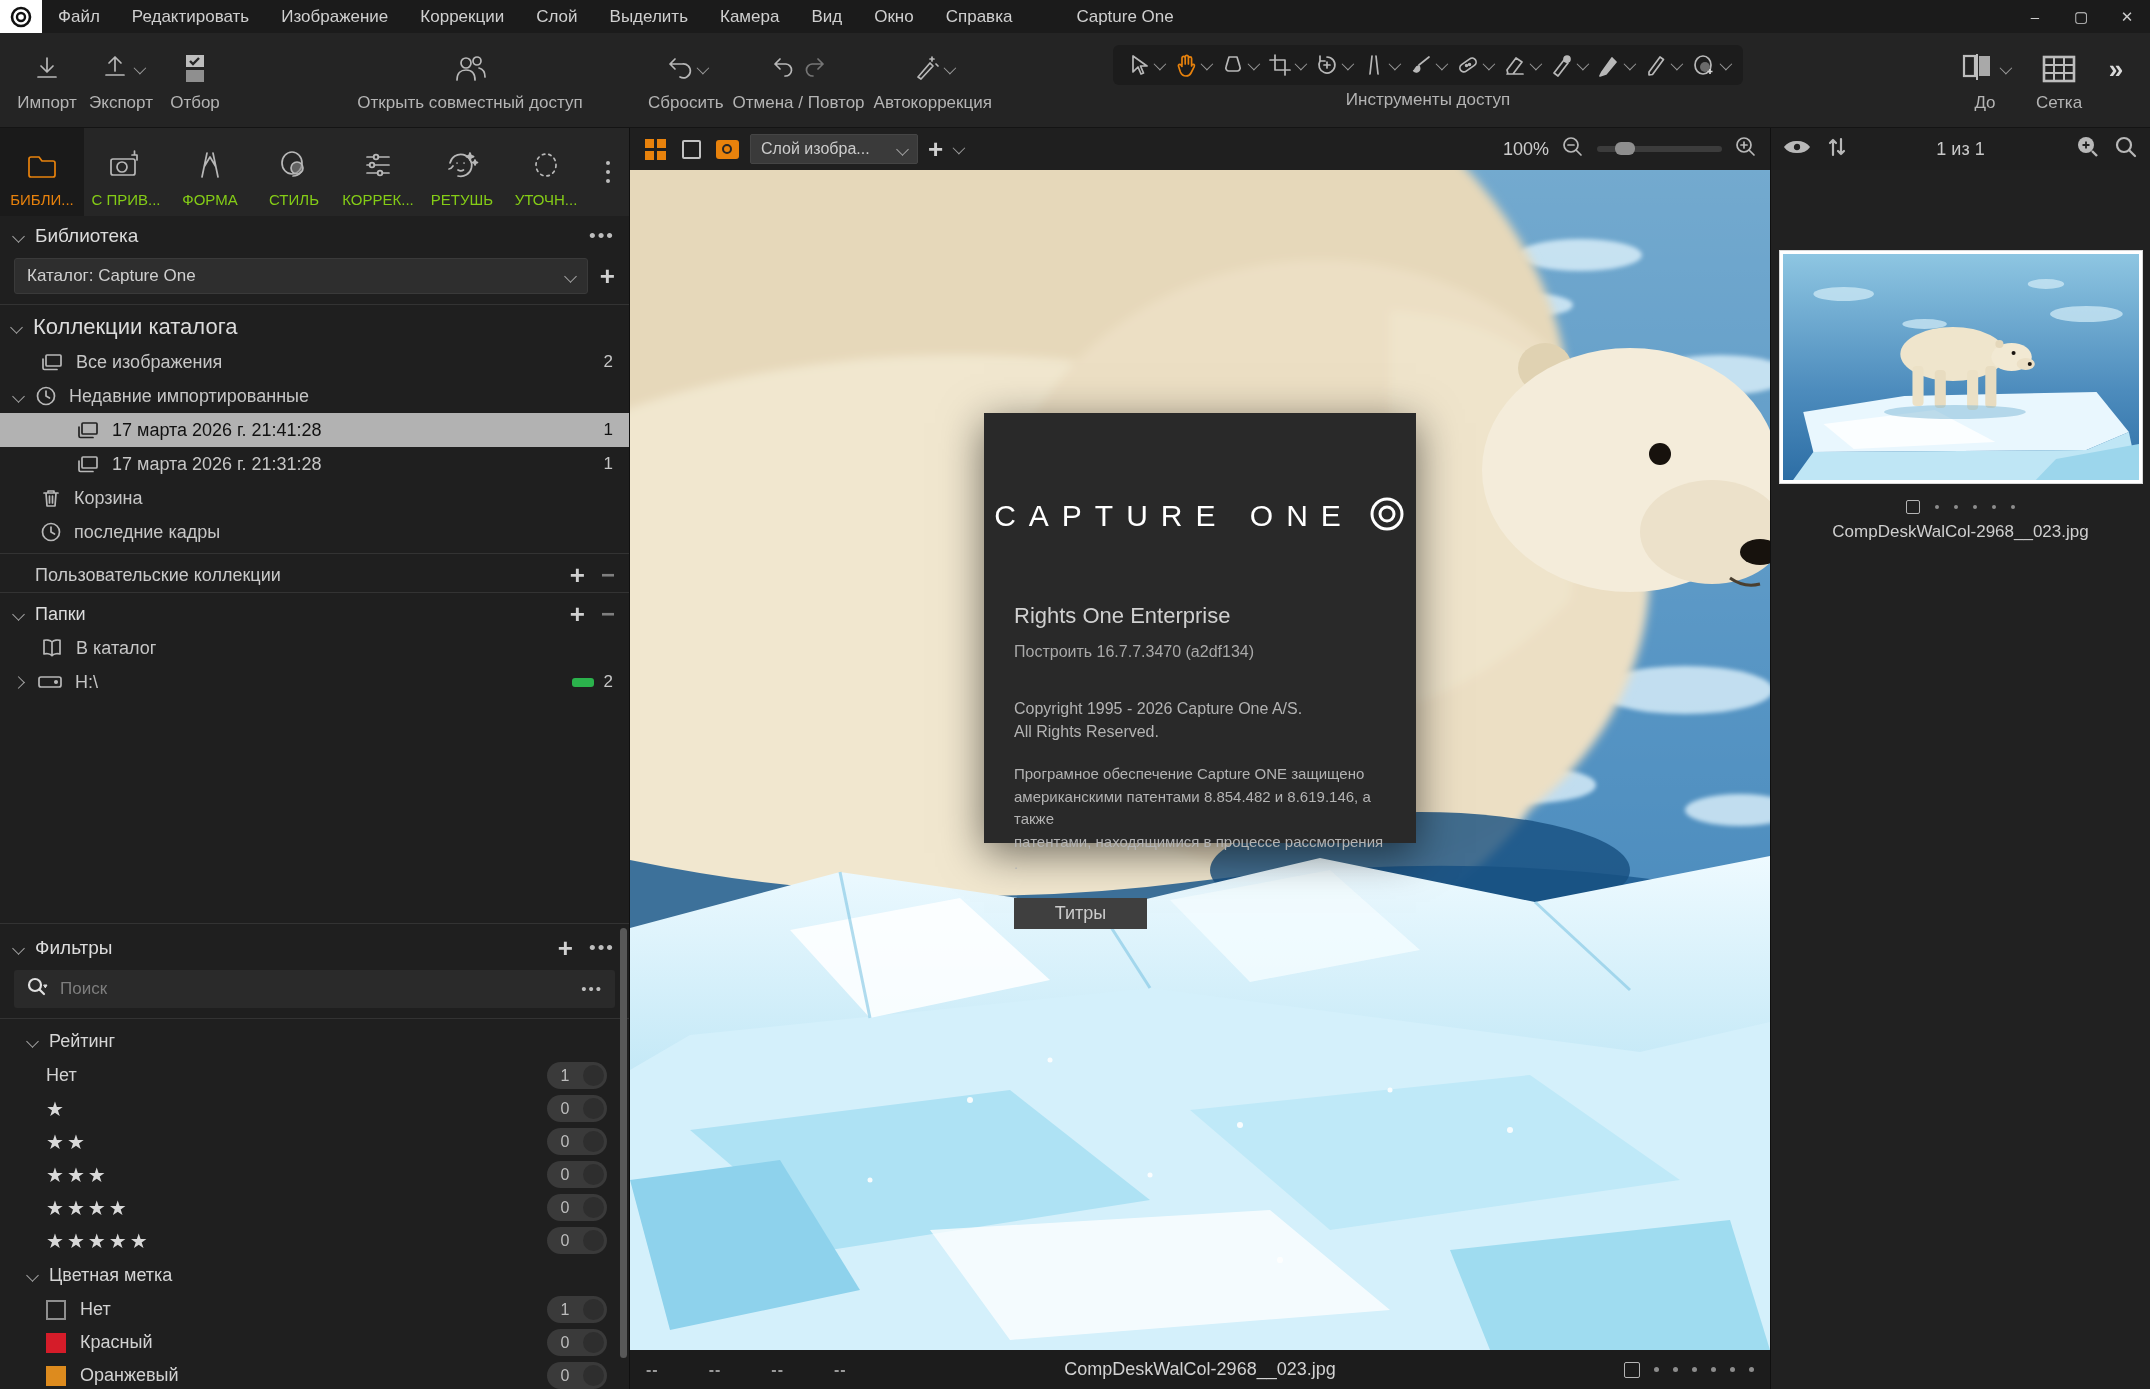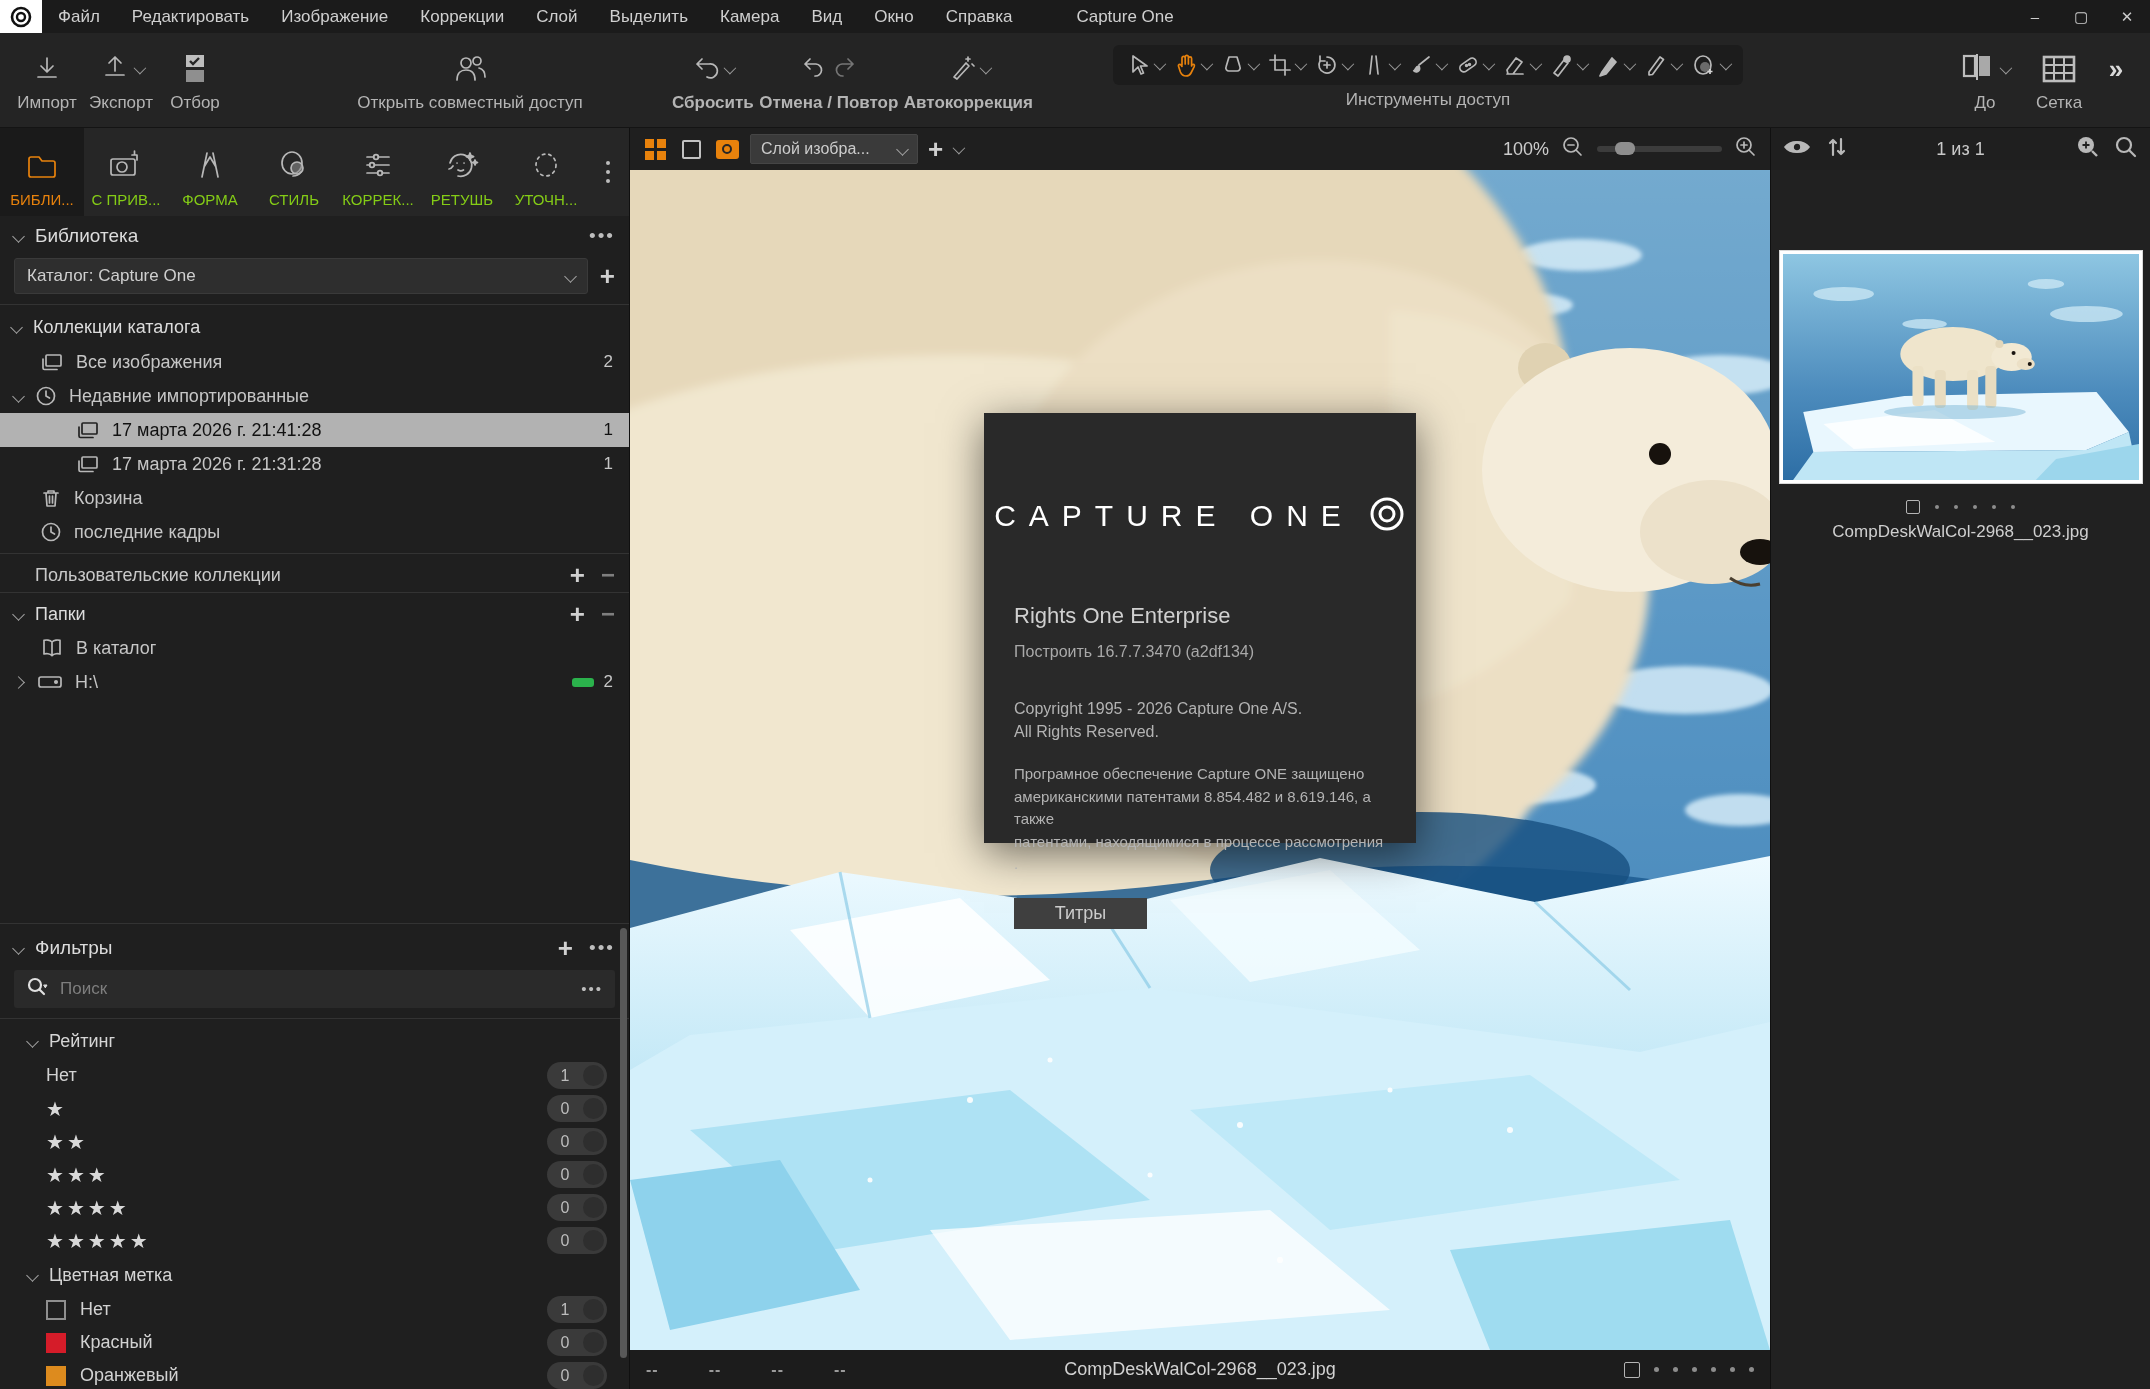--- a/index.html
+++ b/index.html
@@ -188,21 +188,21 @@
             <circle cx="14" cy="9" r="5"></circle>
             <path d="M5 26 c0-7 4-10 9-10 s9 3 9 10"></path>
             <circle cx="25" cy="7" r="4"></circle>
             <path d="M27 14 c4 1 6 4 6 9"></path>
           </svg>
         </span>
       <span class="tlabel">Открыть совместный доступ</span>
     </div>
   </div>
 
-  <div class="tgroup" style="left:672px;font-weight:bold;">
+  <div class="tgroup" style="left:648px;">
     <div class="tbtn">
       <span class="icwrap">
           <span><svg class="ic" width="28" height="28" viewBox="0 0 28 28">
               <path d="M10 6 L5 11 l5 5 M5 11 h12 a7 7 0 1 1 -2 13"></path>
             </svg></span>
           <span class="chev"></span>
         </span>
       <span class="tlabel">Сбросить</span>
     </div>
     <div class="tbtn" style="min-width:150px;">
@@ -417,21 +417,21 @@
 
     <div class="catalog-row">
       <div class="select-box">
         <span>Каталог: Capture One</span>
         <span class="chevD"></span>
       </div>
       <span class="plus">+</span>
     </div>
     <div class="divider"></div>
 
-    <div class="sec-header" style="height:36px;font-size:18px;padding-left:12px;">
+    <div class="sec-header" style="height:36px;font-size:22px;padding-left:12px;">
       <span class="chevD"></span>
       <span>Коллекции каталога</span>
     </div>
 
     <div class="tree-row ind1">
       <span class="row-icon">
           <svg class="ic" width="24" height="22" viewBox="0 0 24 22">
             <rect x="6" y="4" width="15" height="11" rx="1"></rect>
             <path d="M3 8 v9 a1.5 1.5 0 0 0 1.5 1.5 H17"></path>
           </svg>

